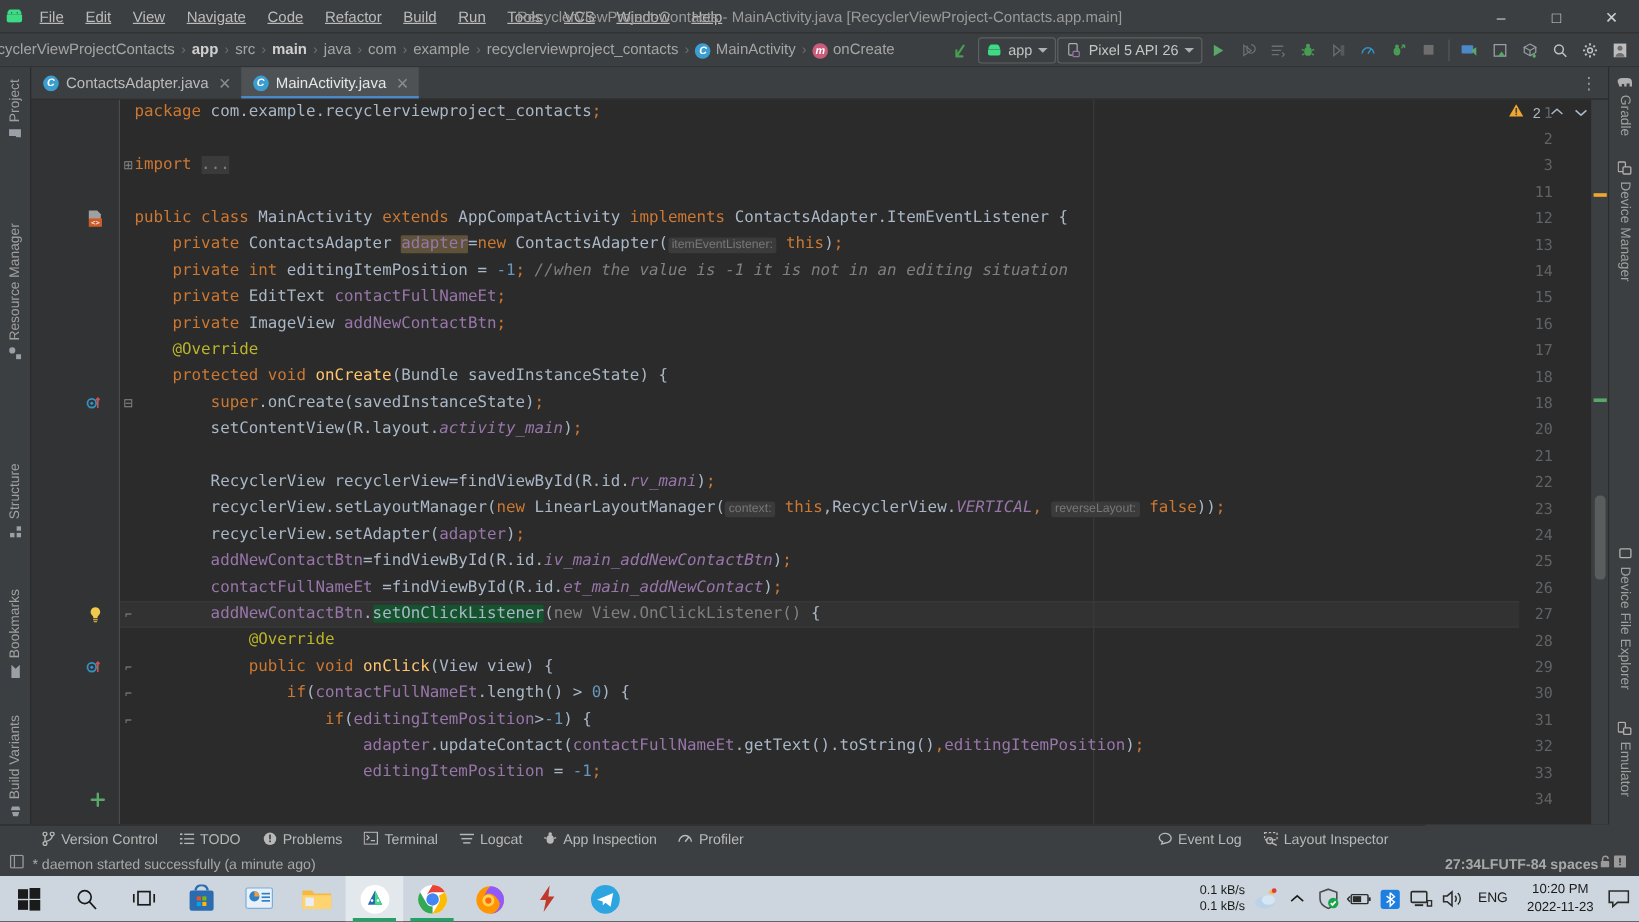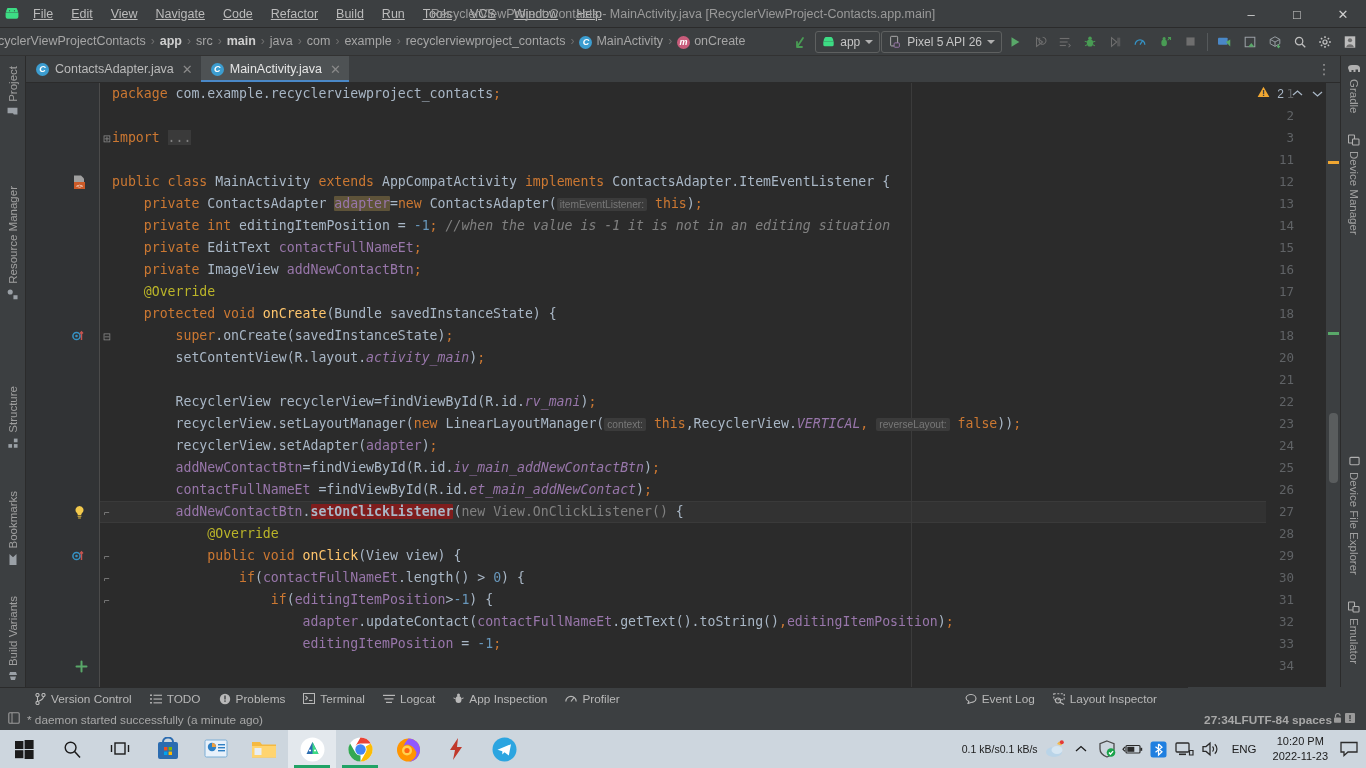--- a/index.html
+++ b/index.html
@@ -137,21 +137,21 @@
   .fld  { color:#9876aa; }
   .sfld { color:#9876aa; font-style:italic; }
   .anno { color:#bbb529; }
   .meth { color:#ffc66d; }
   .txt  { color:#a9b7c6; }
   .hint {
     color:#787878; background:#3b3b3b; border-radius:2px;
     font-size:10.2px; padding:1px 3px; font-family:"Liberation Sans", sans-serif;
   }
   .wref { background:#5e5339; border-radius:1px; }
-  .idhl { background:#7f1d1d; border-radius:1px;font-weight:bold; }
+  .idhl { background:#14532d; border-radius:1px; }
 
   
   .markers { position:absolute; right:0; top:0; width:14px; height:604px; background:#3c3f41; }
   .mk { position:absolute; right:1px; width:11px; height:3px; }
   .inspect-top {
     position:absolute; right:16px; top:3px; display:flex; align-items:center; gap:7px;
     font-size:12px; color:#a9b7c6;
   }
 
   
@@ -180,21 +180,21 @@
     width:48px; height:38px; display:flex; align-items:center; justify-content:center;
     position:relative;
   }
   .tb-item.running:after {
     content:''; position:absolute; bottom:0; left:6px; right:6px; height:3px; background:#21a366;
   }
   .tb-item.active { background:rgba(255,255,255,0.45); }
   .tray { margin-left:auto; display:flex; align-items:center; gap:0px; padding-right:4px; }
   .tray-ico { width:26px; height:38px; display:flex; align-items:center; justify-content:center; }
   .netspeed {
-    display:flex; justify-content:center;
+    display:flex; flex-direction:column; justify-content:center;
     font-size:10.5px; color:#1b1b1b; line-height:13px; text-align:right; padding-right:4px;
   }
   .clock {
     display:flex; flex-direction:column; justify-content:center; align-items:center;
     font-size:11px; color:#1b1b1b; line-height:15px; padding:0 8px;
   }
   .lang { font-size:11.5px; color:#1b1b1b; padding:0 8px; }
 </style>
 </head>
 <body>

